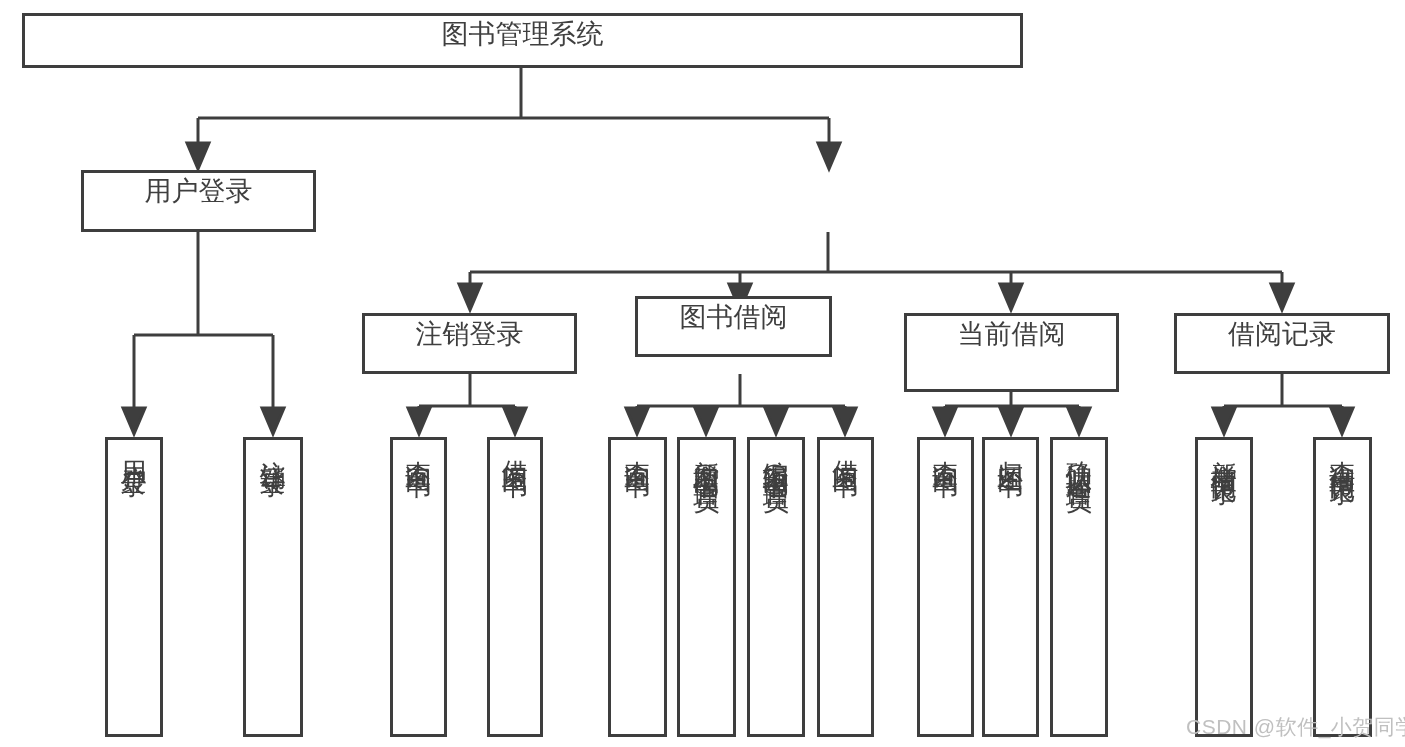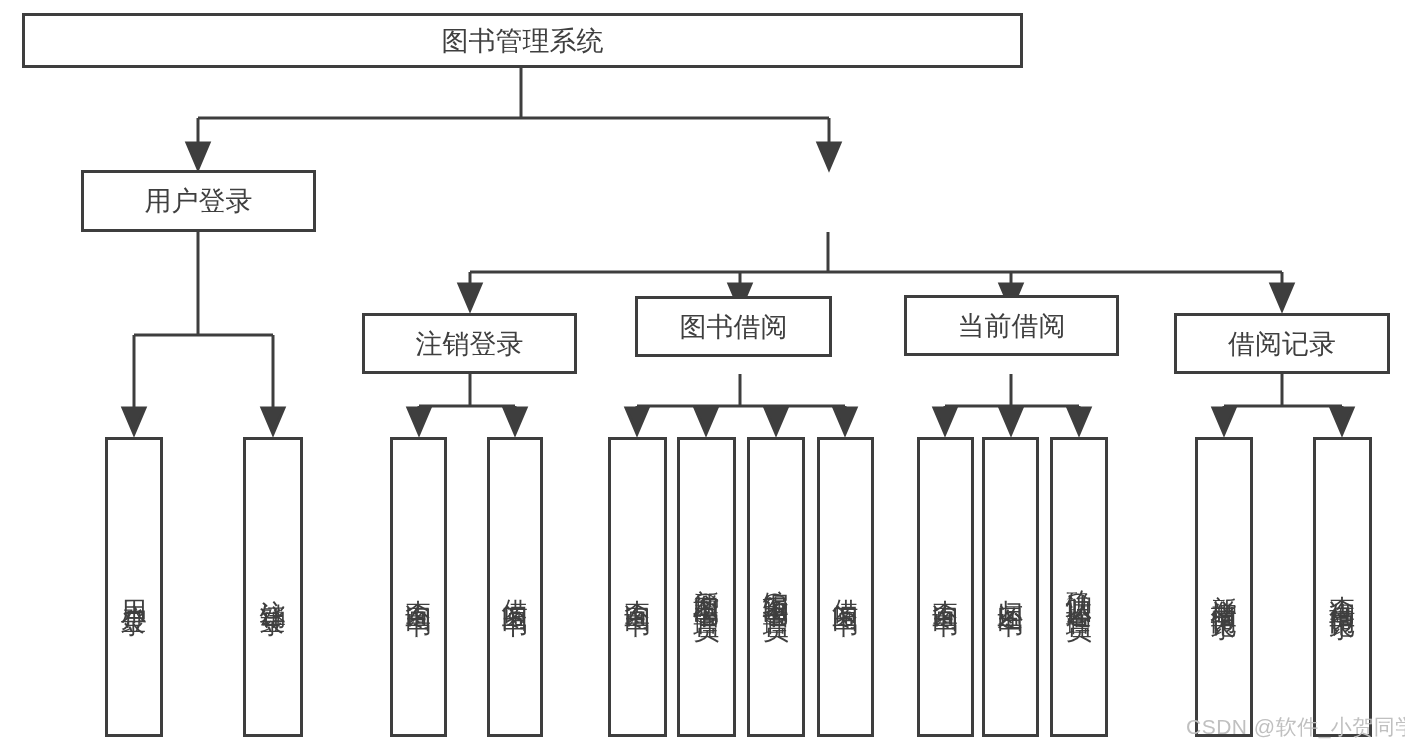--- a/index.html
+++ b/index.html
@@ -15,21 +15,21 @@
     position: absolute;
     left: 0; top: 0;
     width: 1405px; height: 747px;
   }
   .node {
     position: absolute;
     box-sizing: border-box;
     border: 3px solid #3e3e3e;
     background: #ffffff;
     display: flex;
-    align-items: center;
+    align-items: flex-start;
     justify-content: center;
     color: #3f3f3f;
     font-size: 27px;
     white-space: nowrap;
   }
   .node.leaf span {
     writing-mode: vertical-rl;
     text-orientation: mixed;
     letter-spacing: 4px;
     line-height: 1.1;
@@ -133,21 +133,21 @@
   <div class="node" style="left:81px; top:170px; width:235px; height:62px;">
     <span>用户登录</span>
   </div>
 
   <div class="node" style="left:362px; top:313px; width:215px; height:61px;">
     <span>注销登录</span>
   </div>
   <div class="node" style="left:635px; top:296px; width:197px; height:61px;">
     <span>图书借阅</span>
   </div>
-  <div class="node" style="left:904px; top:295px; width:215px; height:61px;">
+  <div class="node" style="left:904px; top:313px; width:215px; height:79px;">
     <span>当前借阅</span>
   </div>
   <div class="node" style="left:1174px; top:313px; width:216px; height:61px;">
     <span>借阅记录</span>
   </div>
 
   <div class="node leaf" style="left:105px; top:437px; width:58px; height:300px;">
     <span>用户登录</span>
   </div>
   <div class="node leaf" style="left:243px; top:437px; width:60px; height:300px;">

